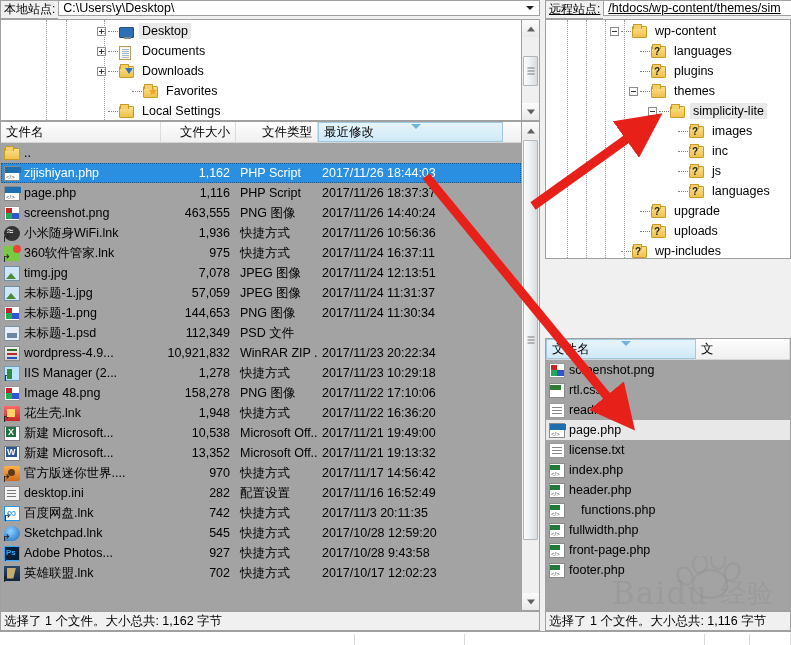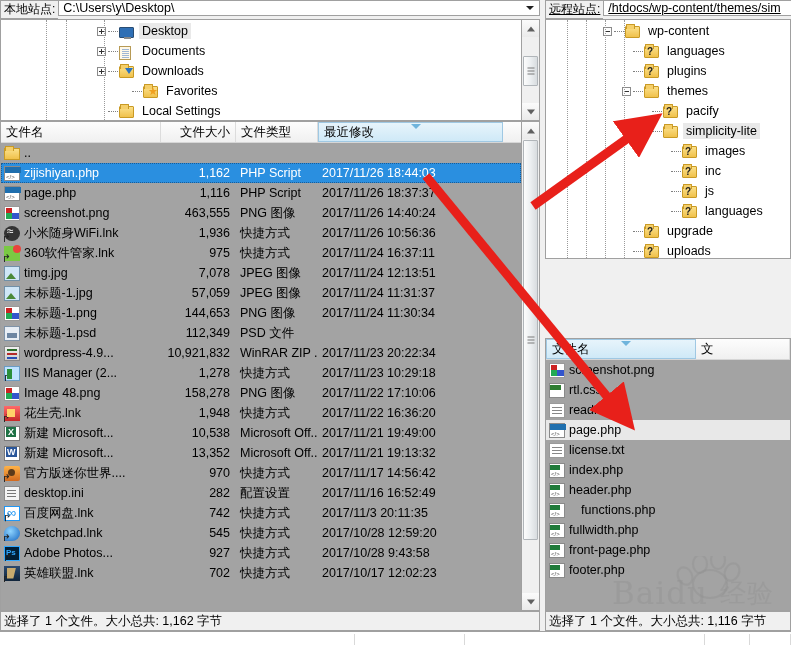--- a/index.html
+++ b/index.html
@@ -361,21 +361,21 @@
   </div>
 
   <div class="list-pane" style="left:0; top:121px; width:522px; height:490px;">
     <div class="lheader" id="local-header">
         <div class="hcell" style="width: 160px;">
           <span>文件名</span>
         </div>
         <div class="hcell num" style="width: 75px;">
           <span>文件大小</span>
         </div>
-        <div class="hcell" style="width: 82px;">
+        <div class="hcell" style="width: 82px; justify-content: flex-end;">
           <span>文件类型</span>
         </div>
         <div class="hcell sorted" style="width: 185px;">
           <span>最近修改</span>
           <span class="sortarrow"></span>
         </div>
       </div>
     <div class="rows" id="local-rows">
         <div class="frow">
           <div class="c-name" style="width: 160px;">
@@ -592,21 +592,21 @@
     <span>选择了 1 个文件。大小总共: 1,162 字节</span>
   </div>
 
   <div class="pathbar" style="left:545px; width:282px;text-decoration:underline;">
     <div class="lbl">远程站点:</div>
     <div class="combo">
       <span class="val">/htdocs/wp-content/themes/sim</span>
     </div>
   </div>
 
-  <div class="tree-pane" style="left:545px; top:19px; width:246px; height:240px;">
+  <div class="tree-pane" style="left:545px; top:19px; width:246px; height:240px;padding-left:7px;">
     <div class="tree-inner" id="remote-tree" style="padding-top:1px;">
         <div class="tnode" style="padding-left: 57px;">
           <span class="expander minus"></span>
           <span class="dots"></span>
           <span class="ico">
             <span class="ico-folder" style="position: absolute; left: 0px; top: 2px;"></span>
           </span>
           <span class="tlabel">wp-content</span>
         </div>
         <div class="tnode" style="padding-left: 76px;">
@@ -625,28 +625,20 @@
           </span>
           <span class="tlabel">plugins</span>
         </div>
         <div class="tnode" style="padding-left: 76px;">
           <span class="expander minus"></span>
           <span class="dots"></span>
           <span class="ico">
             <span class="ico-folder" style="position: absolute; left: 0px; top: 2px;"></span>
           </span>
           <span class="tlabel">themes</span>
-        </div>
-        <div class="tnode" style="padding-left: 95px;">
-          <span class="expander none"></span>
-          <span class="dots"></span>
-          <span class="ico">
-            <span class="ico-folder q" style="position: absolute; left: 0px; top: 2px;"></span>
-          </span>
-          <span class="tlabel">pacify</span>
         </div>
         <div class="tnode selbox" style="padding-left: 95px;">
           <span class="expander minus"></span>
           <span class="dots"></span>
           <span class="ico">
             <span class="ico-folder" style="position: absolute; left: 0px; top: 2px;"></span>
           </span>
           <span class="tlabel" style="background: rgb(233, 233, 233);">simplicity-lite</span>
         </div>
         <div class="tnode" style="padding-left: 114px;">

